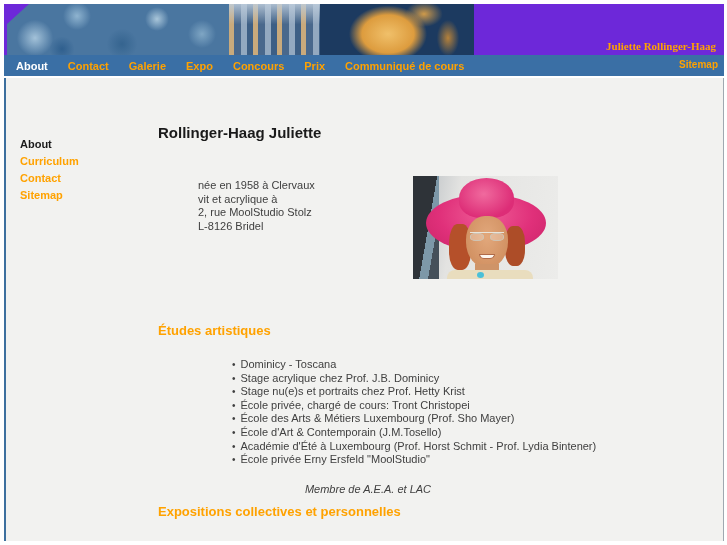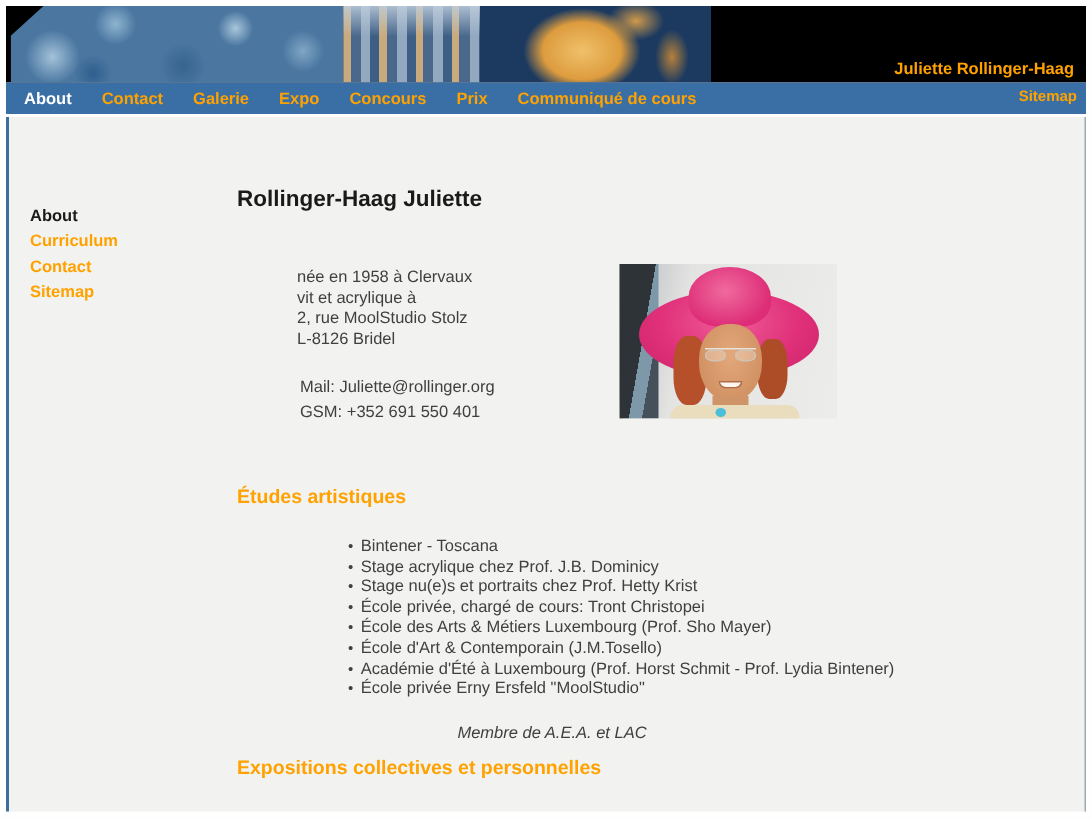--- a/index.html
+++ b/index.html
@@ -1,21 +1,21 @@
 <!DOCTYPE html>
 <html><head>
 <meta charset="utf-8">
 <style>
   * { margin:0; padding:0; box-sizing:border-box; }
   html,body { width:727px; height:545px; overflow:hidden; background:#ffffff;
               font-family:"Liberation Sans", sans-serif; }
   .page { position:absolute; left:4px; top:4px; width:720px; height:541px; }
 
   
-  .header { position:relative; height:51px; background:#000000; }
+  .header { position:relative; height:51px; background:#6d28d9;font-family:Liberation Serif, serif; }
   .banner-art { position:absolute; left:3px; top:0; width:467px; height:51px;
                 clip-path:polygon(22px 0, 100% 0, 100% 100%, 0 100%, 0 20px); }
   .art-blue { position:absolute; left:0; top:0; width:222px; height:51px; background-color:#4a76a0;
     background-image:
       radial-gradient(circle 26px at 28px 34px, #a3c2d9 0%, rgba(163,194,217,0) 70%),
       radial-gradient(circle 20px at 70px 12px, #8fb4d0 0%, rgba(143,180,208,0) 70%),
       radial-gradient(circle 18px at 55px 45px, #2f5f8e 0%, rgba(47,95,142,0) 70%),
       radial-gradient(circle 22px at 115px 40px, #35648f 0%, rgba(53,100,143,0) 70%),
       radial-gradient(circle 17px at 150px 15px, #a9c6da 0%, rgba(169,198,218,0) 70%),
       radial-gradient(circle 20px at 195px 30px, #7fa6c4 0%, rgba(127,166,196,0) 70%); }
@@ -127,24 +127,20 @@
     <div class="main">
 
       <h1 class="title">Rollinger-Haag Juliette</h1>
 
       <div class="bio-row">
         <div>
           <div class="bio-line">née en 1958 à Clervaux</div>
           <div class="bio-line">vit et acrylique à</div>
           <div class="bio-line">2, rue MoolStudio Stolz</div>
           <div class="bio-line">L-8126 Bridel</div>
-          <div class="contact-lines">
-            <div class="contact-line"><span>Mail:</span> <span>Juliette@rollinger.org</span></div>
-            <div class="contact-line"><span>GSM:</span> <span>+352 691 550 401</span></div>
-          </div>
         </div>
 
         <div class="photo">
           <div class="win"></div>
           <div class="hat-brim"></div>
           <div class="hat-crown"></div>
           <div class="hair-l"></div>
           <div class="hair-r"></div>
           <div class="face"></div>
           <div class="glasses">
@@ -154,21 +150,21 @@
           <div class="smile"></div>
           <div class="neck"></div>
           <div class="shirt"></div>
           <div class="bead"></div>
         </div>
       </div>
 
       <h2 class="section-heading studies-heading">Études artistiques</h2>
 
       <ul class="studies-list">
-        <li>Bintener - Toscana</li>
+        <li>Dominicy - Toscana</li>
         <li>Stage acrylique chez Prof. J.B. Dominicy</li>
         <li>Stage nu(e)s et portraits chez Prof. Hetty Krist</li>
         <li>École privée, chargé de cours: Tront Christopei</li>
         <li>École des Arts &amp; Métiers Luxembourg (Prof. Sho Mayer)</li>
         <li>École d'Art &amp; Contemporain (J.M.Tosello)</li>
         <li>Académie d'Été à Luxembourg (Prof. Horst Schmit - Prof. Lydia Bintener)</li>
         <li>École privée Erny Ersfeld "MoolStudio"</li>
       </ul>
 
       <div class="membership">Membre de A.E.A. et LAC</div>

